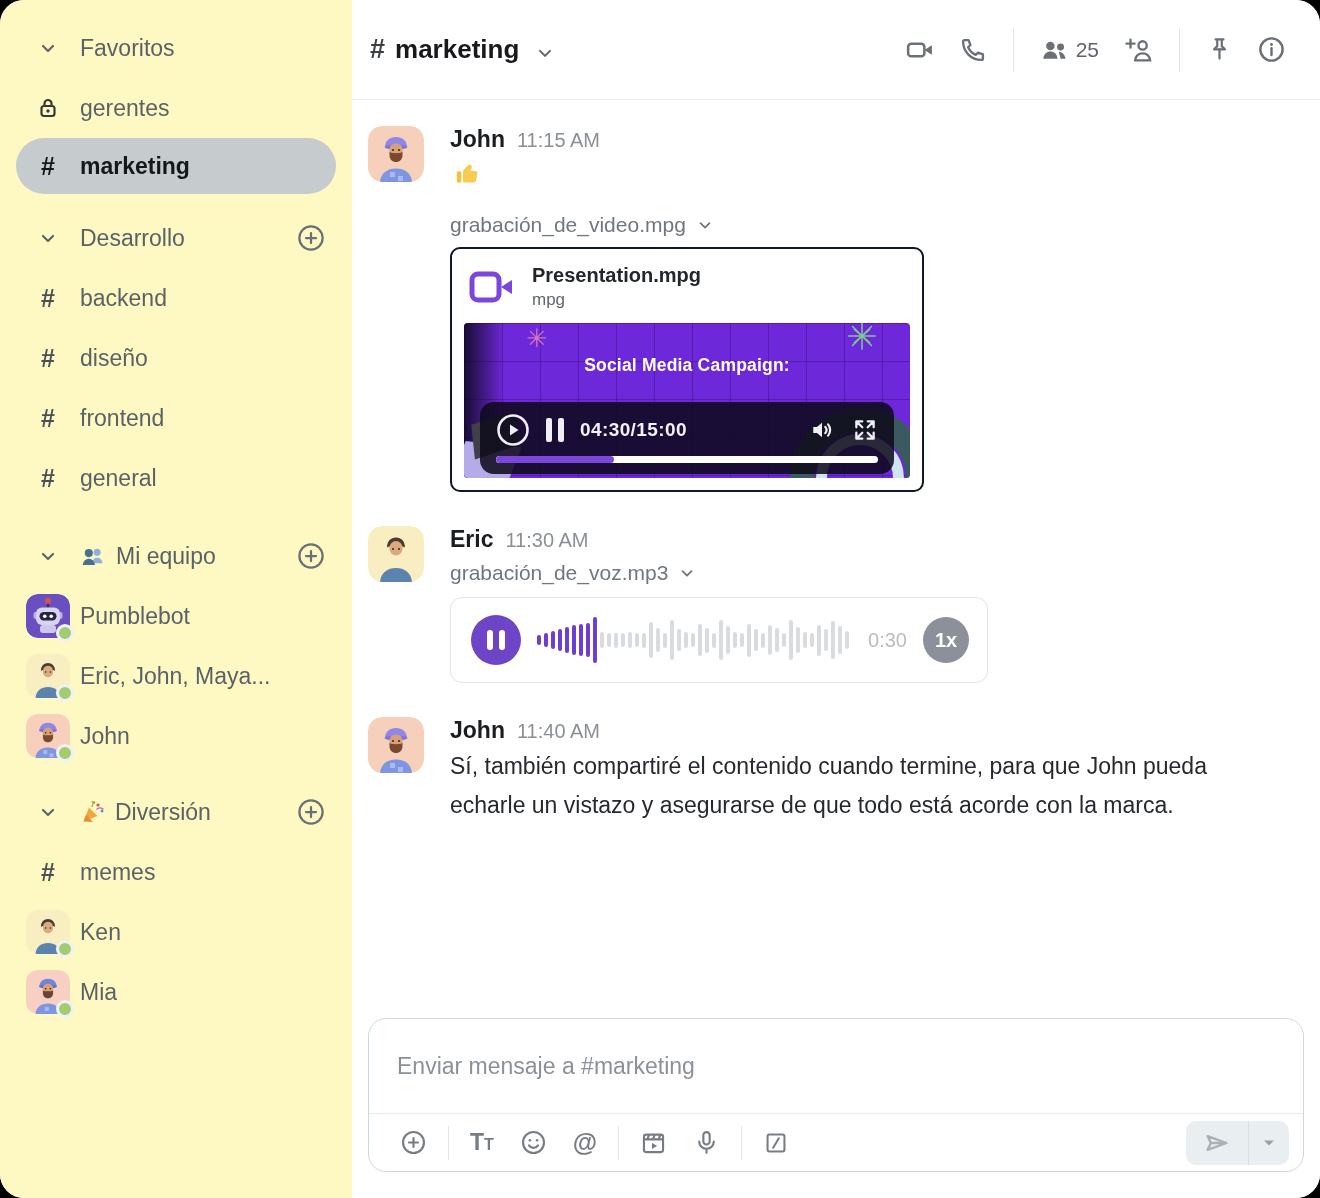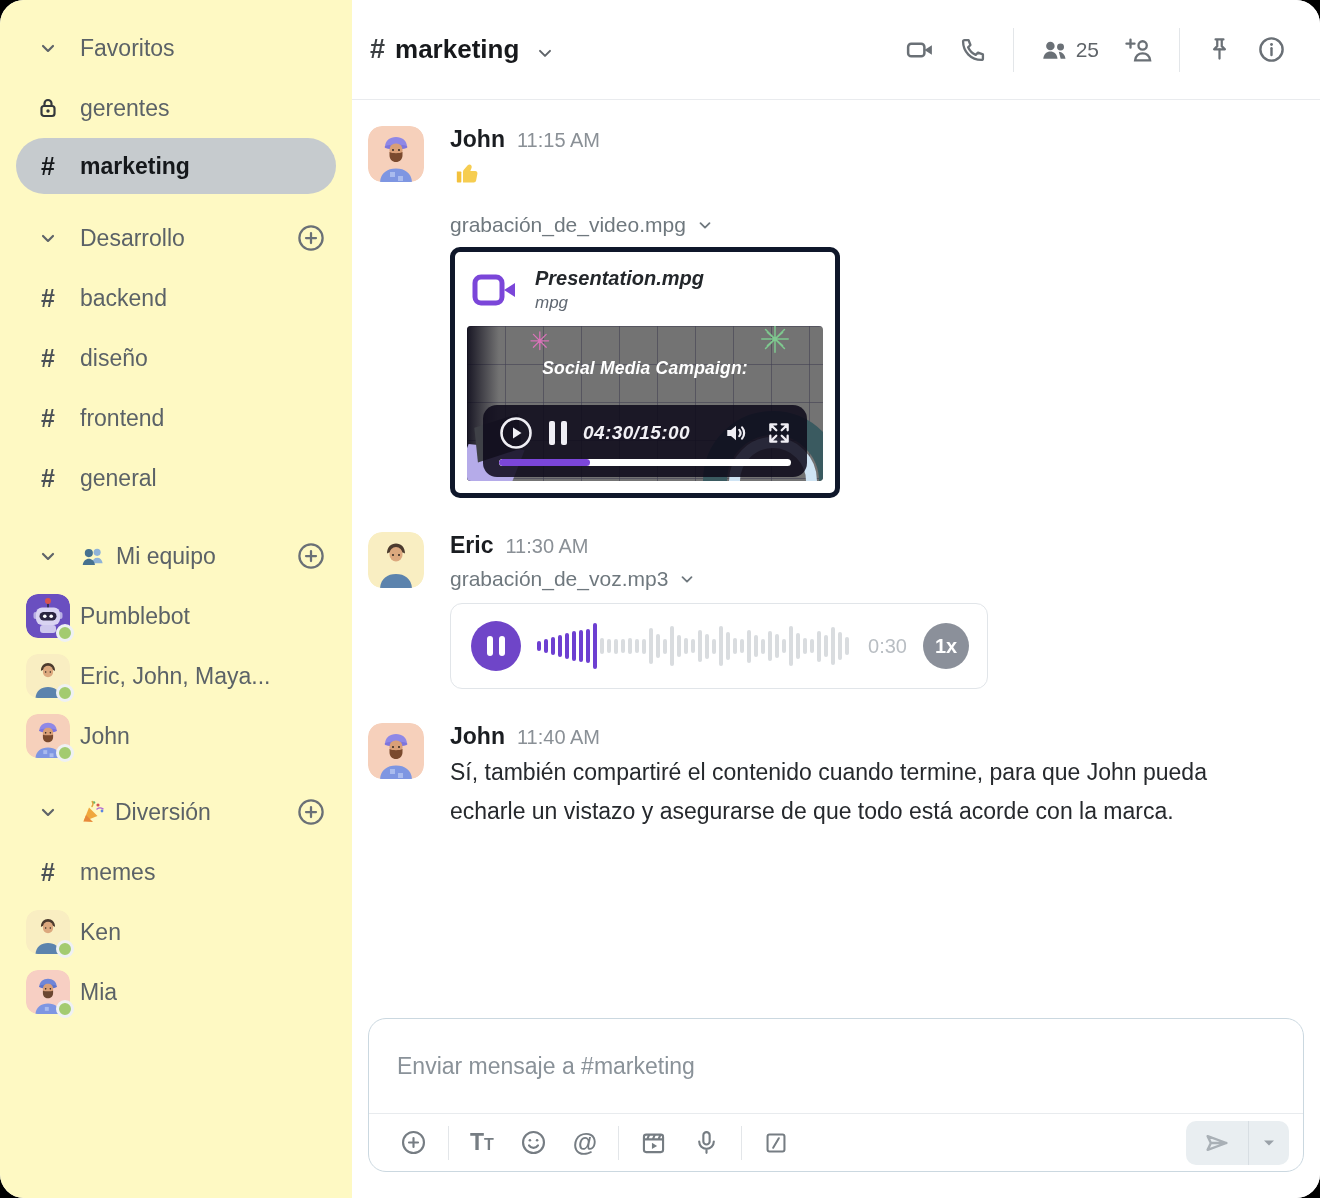--- a/index.html
+++ b/index.html
@@ -46,26 +46,26 @@
   .msg .content{ margin-left:26px; flex:1; min-width:0; }
   .msg-head{ display:flex; align-items:baseline; gap:12px; }
   .author{ font-size:23px; font-weight:700; color:#1a1d21; }
   .time{ font-size:20px; color:#8a9096; }
   .body-text{ font-size:23px; line-height:39px; color:#26292d; margin-top:3px; }
   .thumb-emoji{ vertical-align:-4px; margin-left:4px; }
   .attach-row{ margin-top:14px; display:flex; align-items:center; gap:10px;
     color:#6f787e; font-size:21px; cursor:pointer; }
 
   
-  .video-card{ margin-top:10px; width:390px; border:5px solid #0f172a; border-radius:10px; background:#fff;font-style:italic; }
+  .video-card{ margin-top:10px; width:474px; border:2px solid #0f172a; border-radius:10px; background:#fff; }
   .vc-head{ display:flex; align-items:center; gap:16px; padding:15px 16px 13px; }
   .vc-meta .vc-title{ font-size:20px; font-weight:700; color:#23272b; }
   .vc-meta .vc-sub{ font-size:17px; color:#5f6771; margin-top:3px; }
   .vthumb{ margin:0 12px 12px; height:155px; border-radius:4px; position:relative; overflow:hidden;
-    background:#737373; }
+    background:#6d28d9; }
   .vthumb .grid{ position:absolute; inset:0;
     background-image:linear-gradient(rgba(12,8,46,.55) 1px, transparent 1px),
       linear-gradient(90deg, rgba(12,8,46,.55) 1px, transparent 1px);
     background-size:38px 38px; opacity:.5; }
   .vthumb .lband{ position:absolute; inset:0;
     background:linear-gradient(90deg, rgba(8,6,22,.85) 0, rgba(8,6,22,0) 9%); }
   .vcap{ position:absolute; top:30px; left:0; right:0; text-align:center; color:#fff;
     font-weight:700; font-size:17.5px; line-height:24px; letter-spacing:.2px; }
   .decor-wedge{ position:absolute; left:-8px; bottom:-10px; width:58px; height:44px;
     background:#b5abe9; transform:skew(-16deg) rotate(6deg); }

